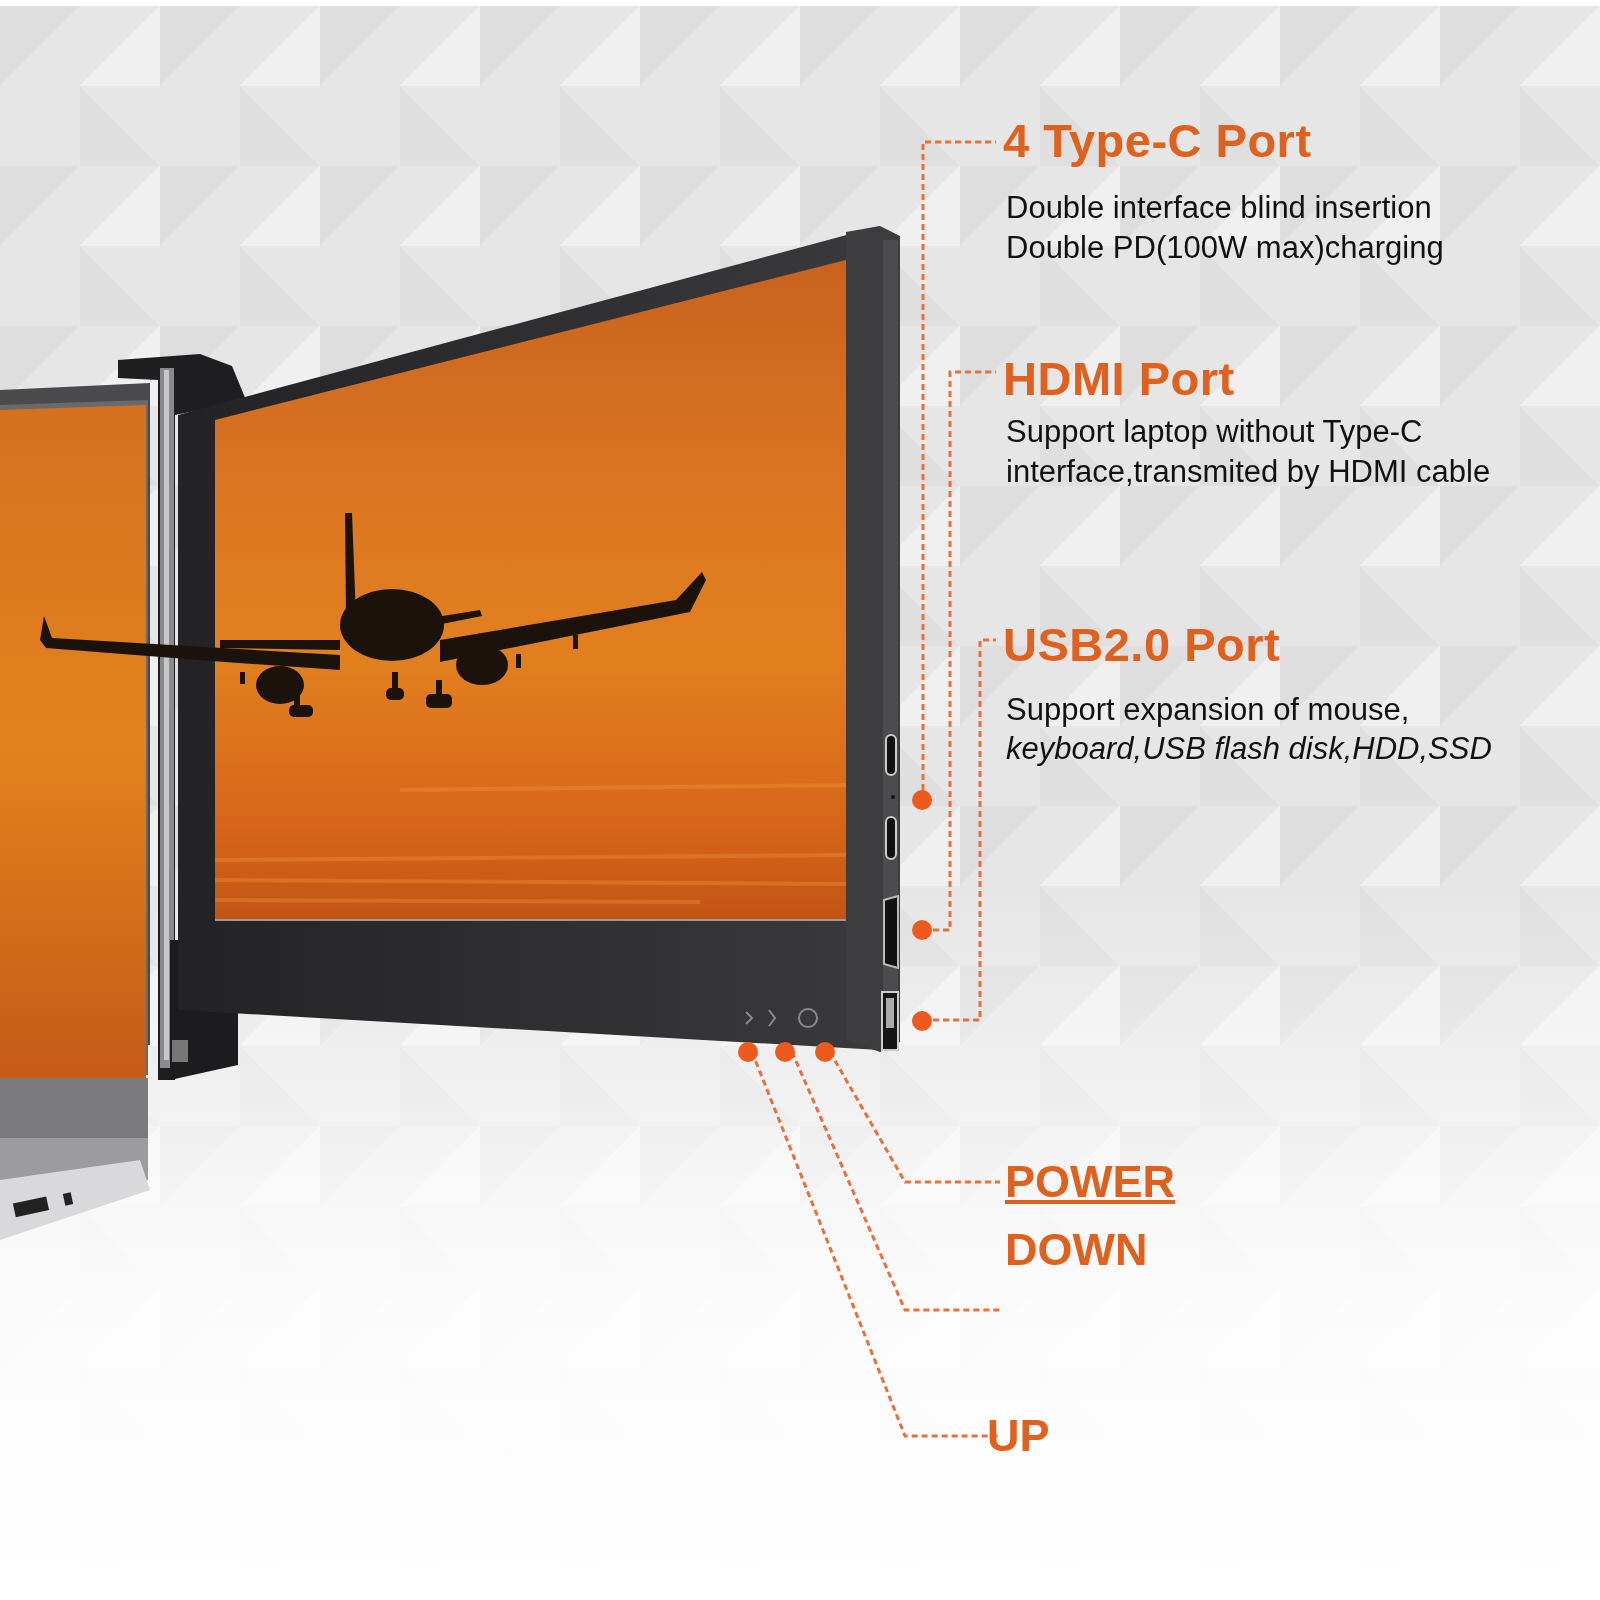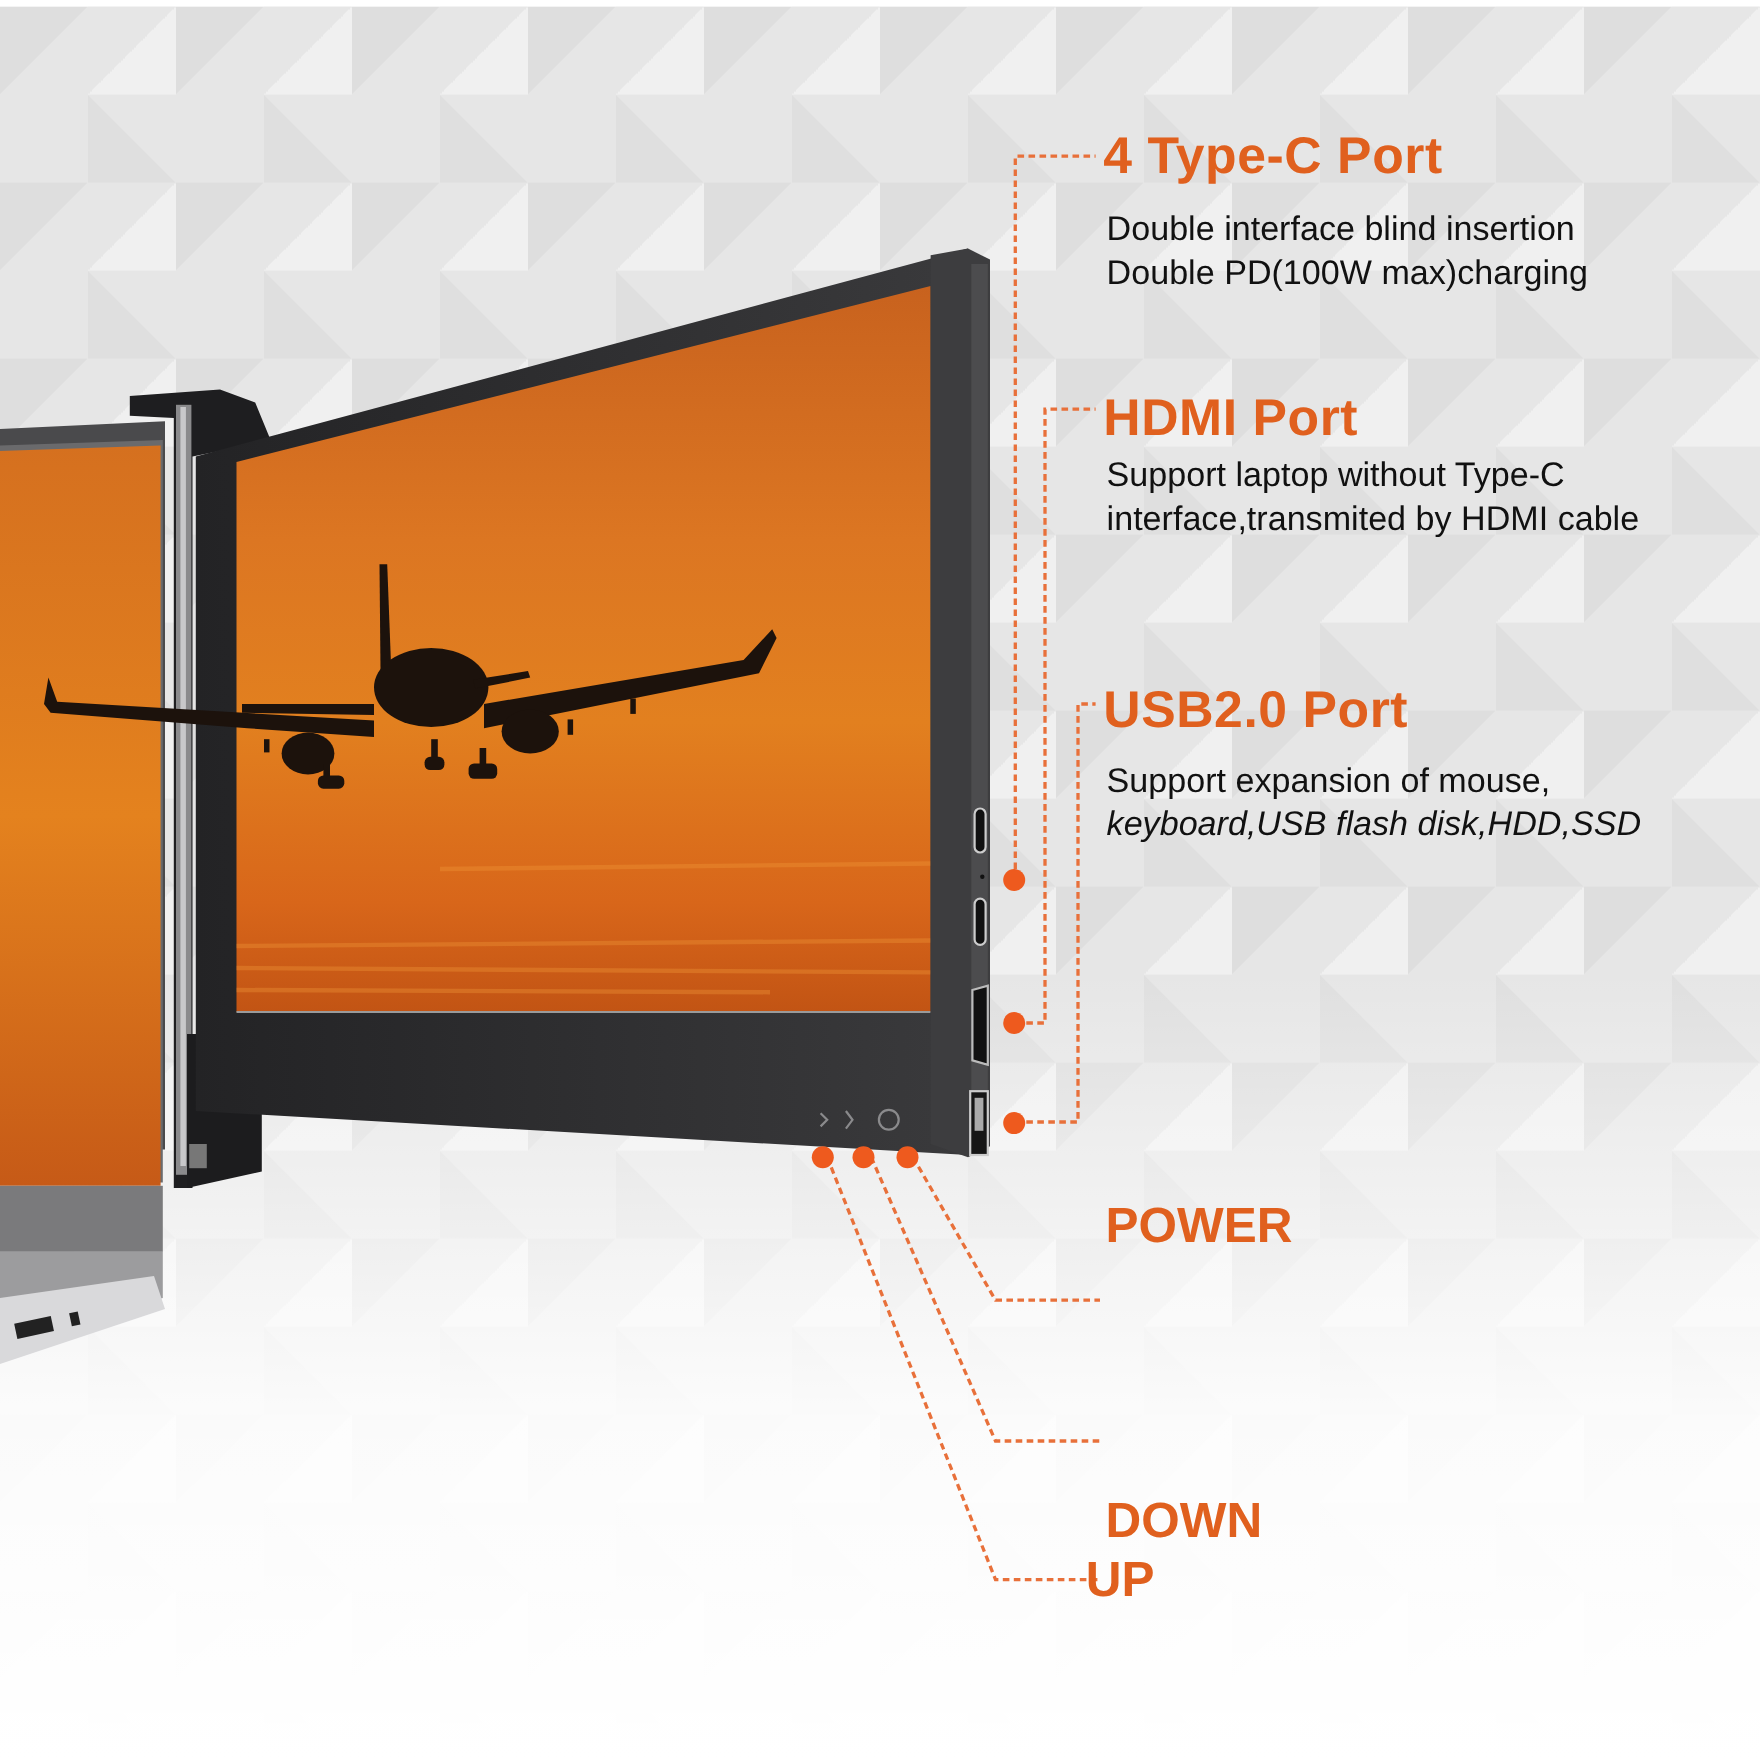--- a/index.html
+++ b/index.html
@@ -161,15 +161,15 @@
 <div class="label-desc" style="left:1006px; top:228px;">Double PD(100W max)charging</div>
 
 <div class="label-title" style="left:1003px; top:351px;">HDMI Port</div>
 <div class="label-desc" style="left:1006px; top:412px;">Support laptop without Type-C</div>
 <div class="label-desc" style="left:1006px; top:452px;">interface,transmited by HDMI cable</div>
 
 <div class="label-title" style="left:1003px; top:617px;">USB2.0 Port</div>
 <div class="label-desc" style="left:1006px; top:690px;">Support expansion of mouse,</div>
 <div class="label-desc" style="left:1006px; top:729px;font-style:italic;">keyboard,USB flash disk,HDD,SSD</div>
 
-<div class="btn-label" style="left:1005px; top:1088px;">POWER</div>
-<div class="btn-label" style="left:1005px; top:1356px;text-align:right;">DOWN</div>
+<div class="btn-label" style="left:1005px; top:1156px;text-decoration:underline;">POWER</div>
+<div class="btn-label" style="left:1005px; top:1224px;text-align:right;">DOWN</div>
 <div class="btn-label" style="left:959px; top:1410px;margin-left:28px;">UP</div>
 
 </body></html>

